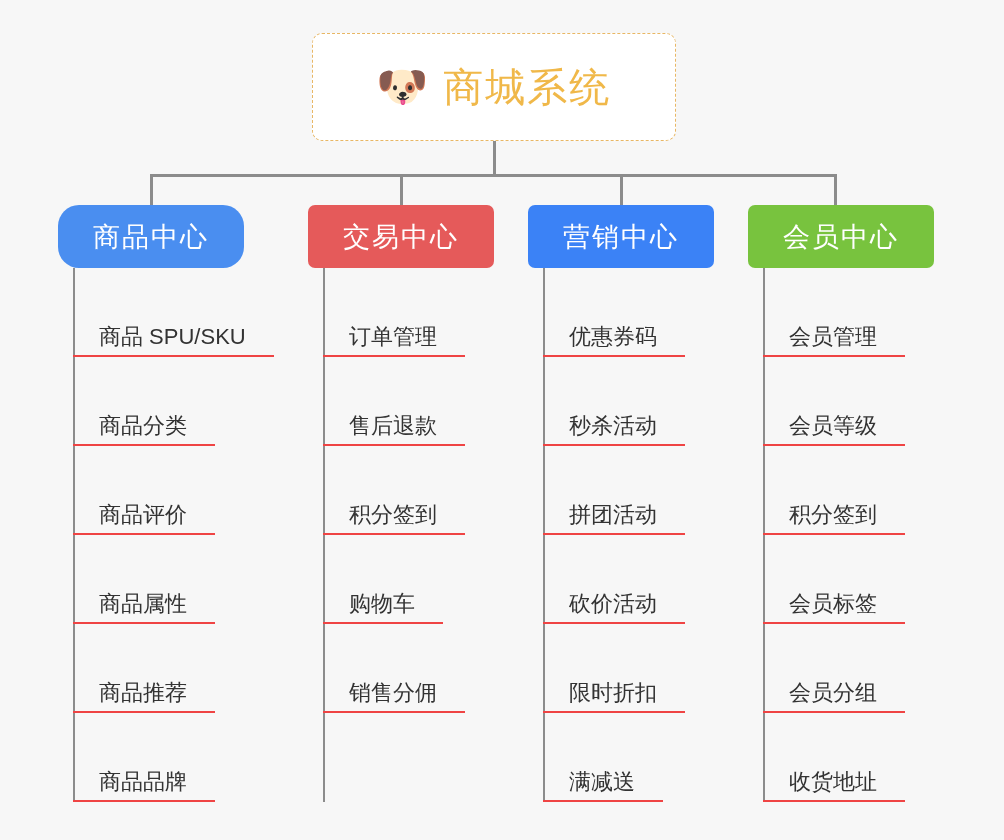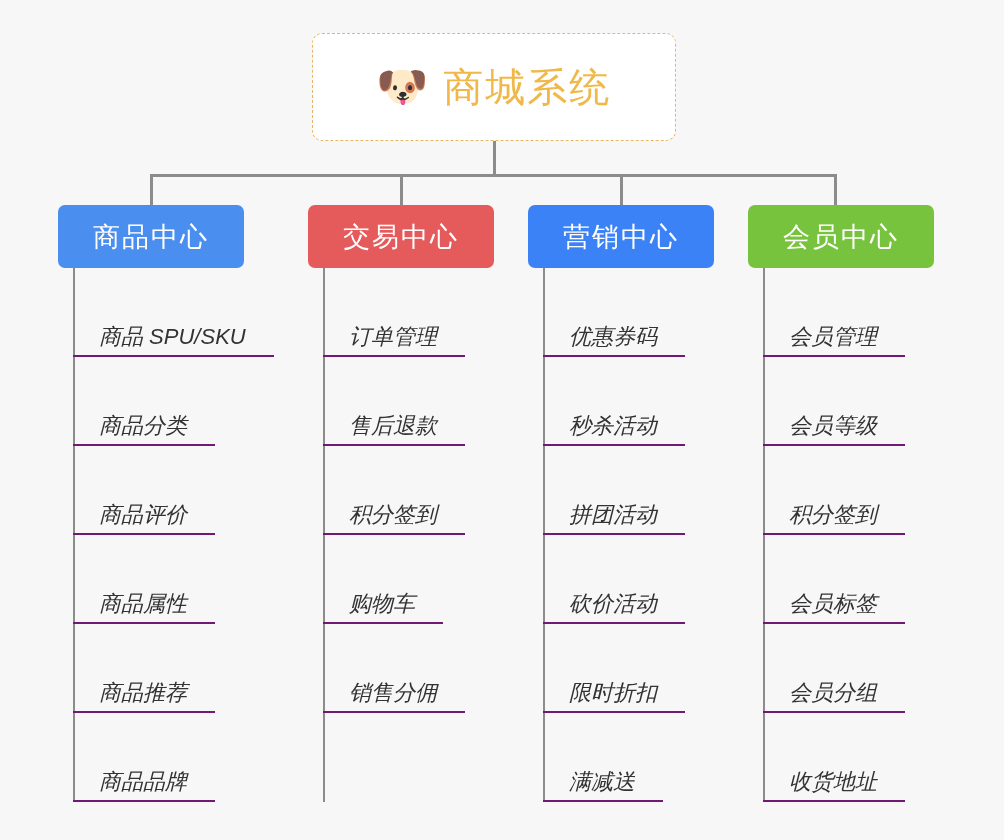--- a/index.html
+++ b/index.html
@@ -90,48 +90,47 @@
     height: 89px;
     box-sizing: border-box;
     display: flex;
     align-items: flex-end;
     padding-left: 26px;
   }
   .leaf-label {
     font-size: 22px;
     color: #333333;
     white-space: nowrap;
-    border-bottom: 2px solid #701a75;
+    border-bottom: 2px solid #ef4444;
     padding: 0 28px 5px 0;
     margin-left: -26px;
     padding-left: 26px;
     line-height: 1.25;
     display: block;
-    font-style: italic;
   }
 </style>
 </head>
 <body>
 
 <div id="mindmap">
 
   <div class="root-node">
     <span class="root-emoji">🐶</span>
     <span class="root-title">商城系统</span>
   </div>
 
   <div class="conn conn-v" style="left:493px; top:141px; height:36px;"></div>
   <div class="conn conn-h" style="left:150px; top:174px; width:687px;"></div>
   <div class="conn conn-v" style="left:150px; top:174px; height:33px;"></div>
   <div class="conn conn-v" style="left:400px; top:174px; height:33px;"></div>
   <div class="conn conn-v" style="left:620px; top:174px; height:33px;"></div>
   <div class="conn conn-v" style="left:834px; top:174px; height:33px;"></div>
 
   <div class="branch" style="left:58px;">
-    <div class="branch-header" style="background:#4a8ef0;">
+    <div class="branch-header" style="background:#4a8ef0;border-radius:21px;">
       <span>商品中心</span>
     </div>
     <div class="branch-body">
       <div class="branch-spine" style="height:534px;"></div>
       <div class="leaf">
           <span class="leaf-label">商品 SPU/SKU</span>
         </div>
       <div class="leaf">
           <span class="leaf-label">商品分类</span>
         </div>

